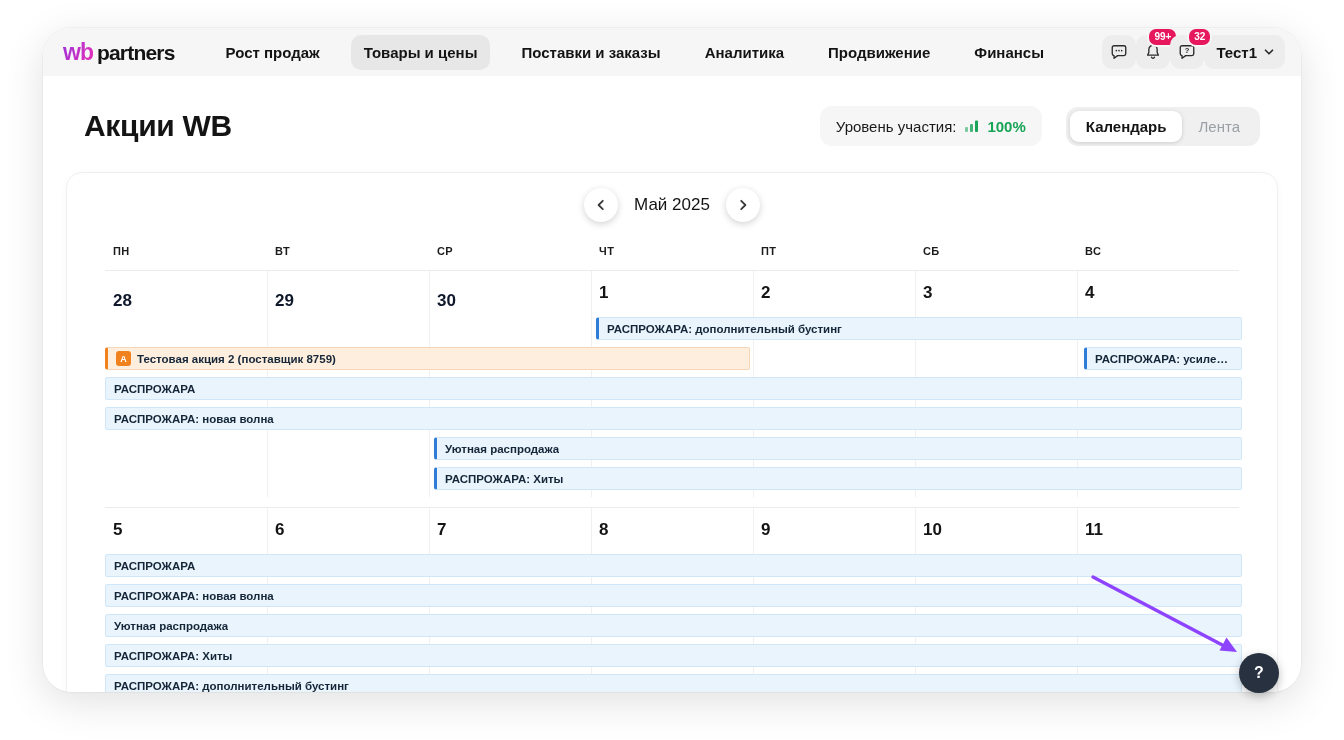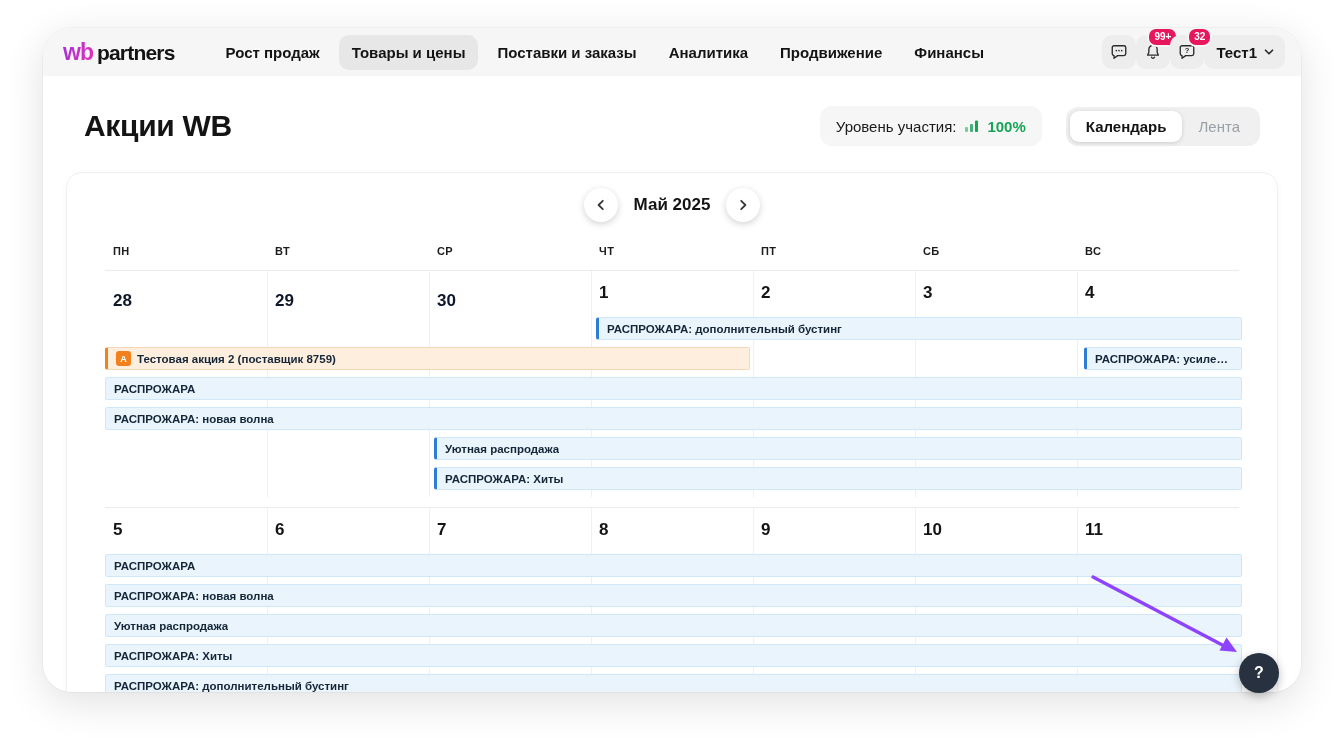--- a/index.html
+++ b/index.html
@@ -20,21 +20,21 @@
     height:48px; background:#f6f6f6; display:flex; align-items:center;
     padding:0 16px 0 20px;
   }
   .logo{ display:flex; align-items:baseline; gap:4px; cursor:pointer; white-space:nowrap;}
   .logo-wb{
     font-size:23px; font-weight:bold; letter-spacing:-1px;
     background:linear-gradient(120deg,#a232d6 10%,#e231b9 90%);
     -webkit-background-clip:text; background-clip:text; color:transparent;
   }
   .logo-partners{ font-size:21px; font-weight:bold; color:#141414; letter-spacing:-0.8px;}
-  nav{ display:flex; align-items:flex-start; gap:6px; margin-left:38px;}
+  nav{ display:flex; align-items:flex-start; gap:18px; margin-left:38px;}
   .nav-item{
     font-size:15px; font-weight:bold; color:#141414; padding:9px 13px;
     border-radius:10px; cursor:pointer; white-space:nowrap;
   }
   .nav-item.active{ background:#e7e7e7; }
   .topbar-right{ margin-left:auto; display:flex; align-items:center; gap:0;}
   .icon-btn{
     position:relative; width:34px; height:34px; border:none; border-radius:10px;
     background:#ededed; display:flex; align-items:center; justify-content:center;
     cursor:pointer;
@@ -77,21 +77,21 @@
   .card{
     margin-top:24px; background:#fff; border:1px solid #efefef; border-radius:16px;
     padding:14px 38px 20px 38px; box-shadow:0 2px 8px rgba(0,0,0,.03);
   }
   .month-nav{ display:flex; align-items:center; justify-content:center; gap:16px; height:36px;}
   .month-btn{
     width:34px; height:34px; border:none; border-radius:50%; background:#fff;
     box-shadow:0 2px 7px rgba(0,0,0,.18); cursor:pointer;
     display:flex; align-items:center; justify-content:center;
   }
-  .month-label{ font-size:17px; font-weight:bold; }
+  .month-label{ font-size:17px; font-weight:normal; }
   .day-headers{
     margin-top:22px; display:grid; grid-template-columns:repeat(7,1fr);
   }
   .day-header{ font-size:11px; font-weight:bold; color:#1c1c1c; letter-spacing:.4px; padding-left:8px;}
   .week{ position:relative; border-top:1px solid #ebebeb; }
   .week1{ margin-top:13px; }
   .week2{ margin-top:10px; }
   .vline{ position:absolute; top:0; bottom:0; width:1px; background:#f0f0f0; }
   .vl1{left:14.2857%}.vl2{left:28.5714%}.vl3{left:42.8571%}
   .vl4{left:57.1428%}.vl5{left:71.4285%}.vl6{left:85.7142%}

